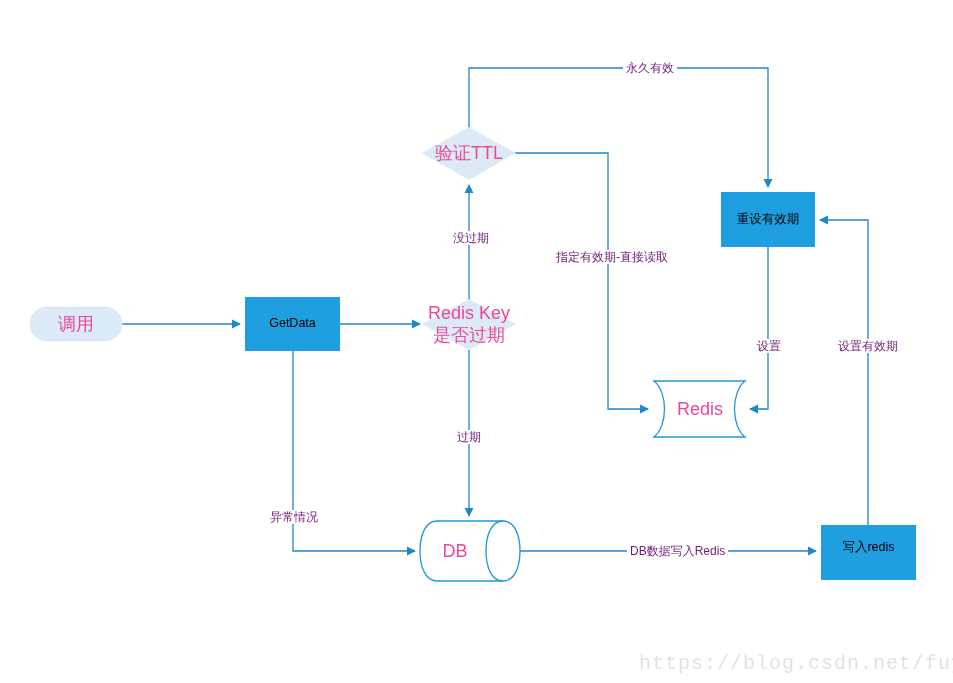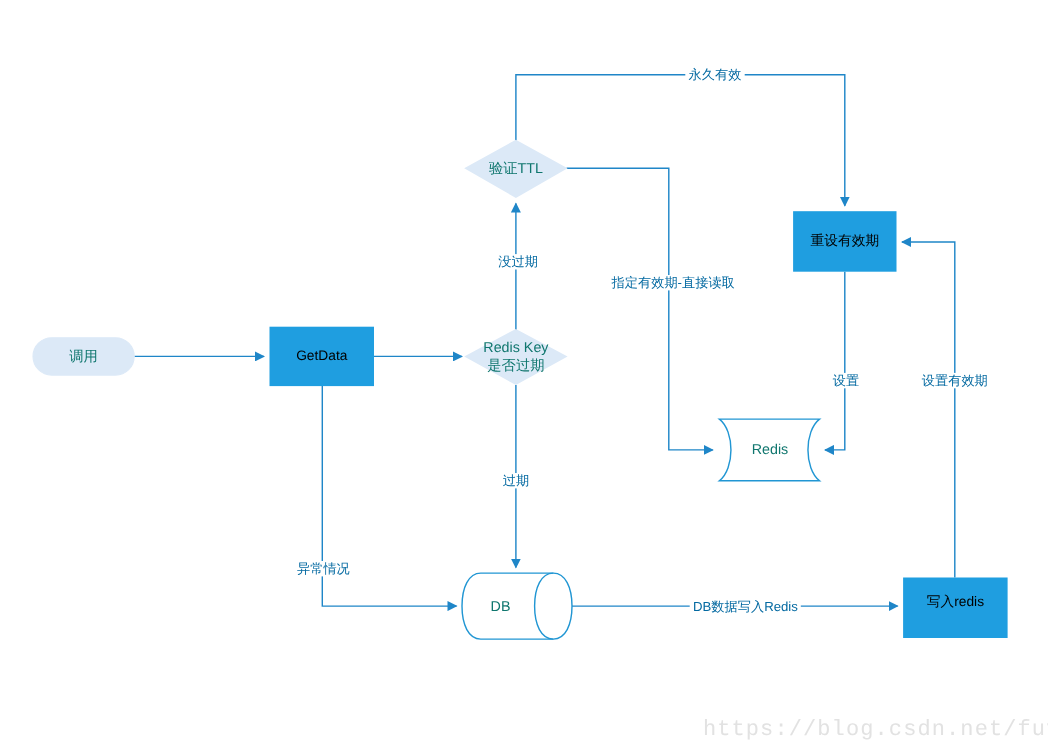--- a/index.html
+++ b/index.html
@@ -31,26 +31,26 @@
     justify-content: center;
     text-align: center;
     line-height: 1.25;
     pointer-events: none;
   }
   .lbl-white {
     color: #000000;
     font-size: 12.5px;
   }
   .lbl-blue {
-    color: #0f766e;
-    font-size: 13px;
+    color: #ec4899;
+    font-size: 18px;
   }
   .edge-label {
     position: absolute;
-    color: #0369a1;
+    color: #701a75;
     font-size: 12px;
     white-space: nowrap;
     background: #ffffff;
     padding: 0 3px;
     line-height: 14px;
     pointer-events: none;
   }
   .watermark {
     position: absolute;
     color: #e2e2e2;

